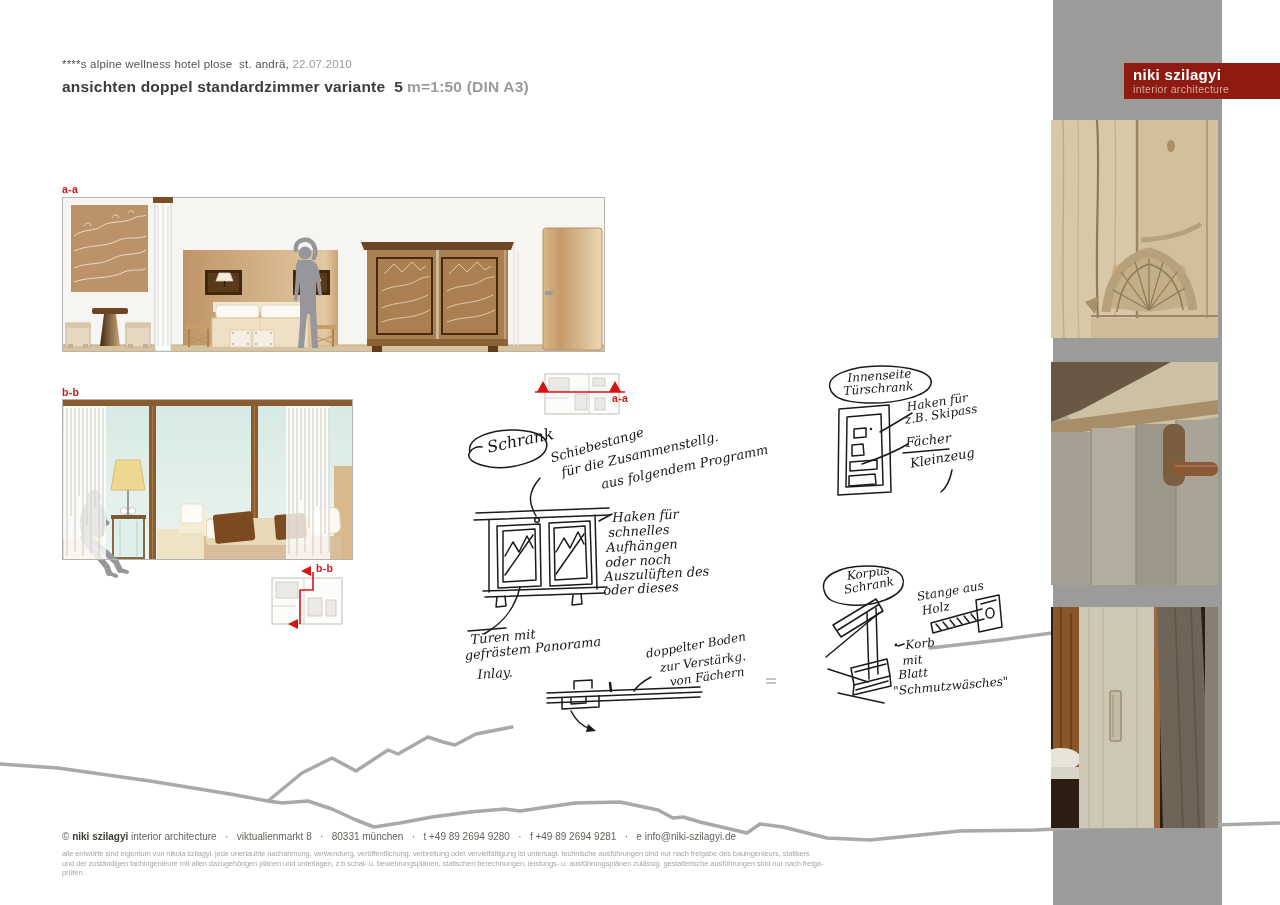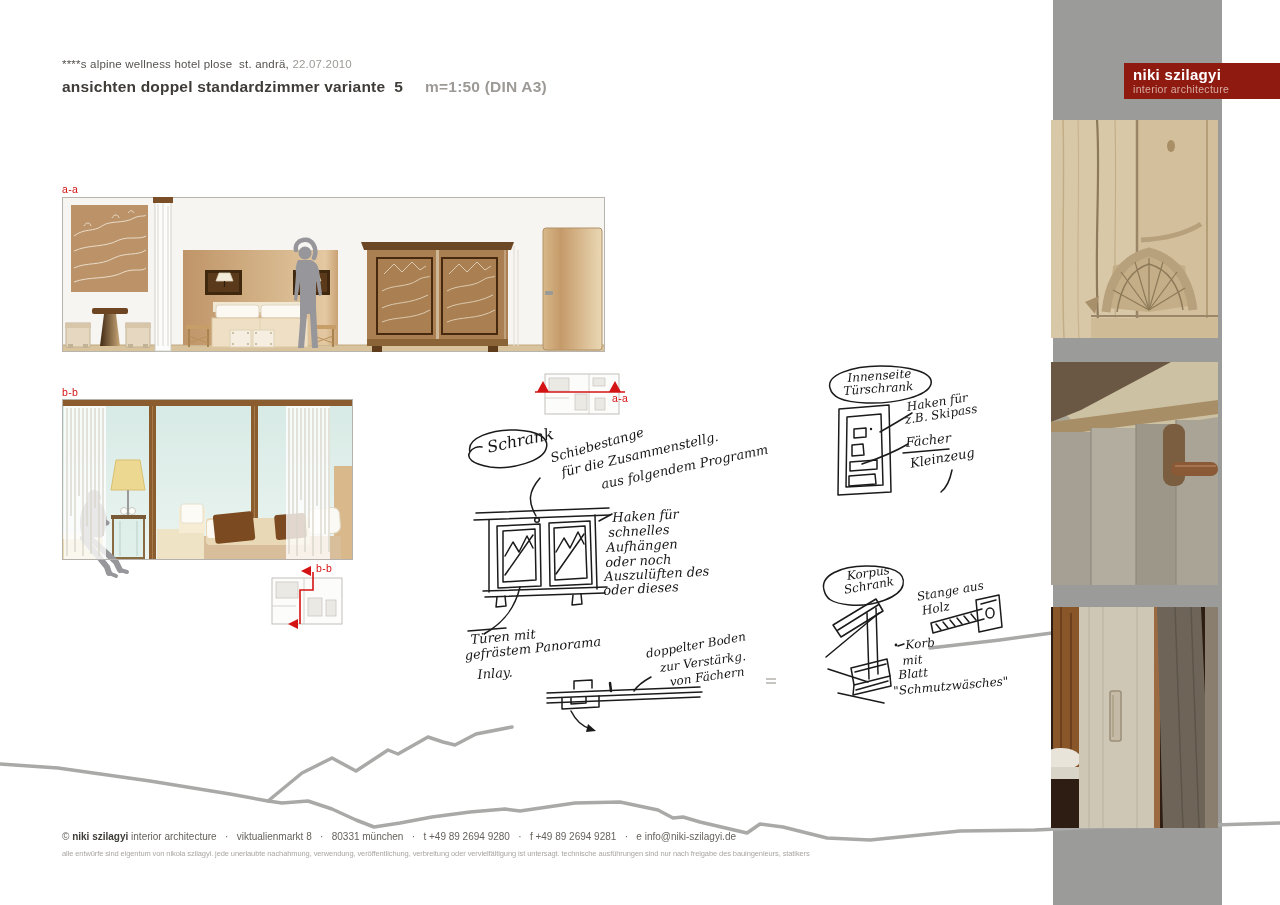--- a/index.html
+++ b/index.html
@@ -4,30 +4,30 @@
 <style>
   html,body{margin:0;padding:0;background:#fff;}
   #sheet{position:relative;width:1280px;height:905px;background:#ffffff;overflow:hidden;
          font-family:"Liberation Sans",sans-serif;}
   .abs{position:absolute;}
   .pre{white-space:pre;text-align:center;}
   
   .proj-line{left:62px;top:58px;font-size:11.5px;color:#55524e;letter-spacing:.2px;}
   .proj-date{color:#9d9a96;}
   .title-line{left:62px;top:78px;font-size:15.5px;font-weight:bold;color:#3f3c38;letter-spacing:.2px;}
-  .title-scale{color:#9d9a96;margin-left:22px;}
+  .title-scale{color:#9d9a96;margin-left:4px;}
   
   .gray-col{left:1053px;top:0;width:169px;height:905px;background:#9b9b99;}
   .logo-box{left:1124px;top:63px;width:156px;height:36px;background:#8e1a10;z-index:6;
             padding:3px 0 0 9px;box-sizing:border-box;}
   .logo-name{display:block;color:#ffffff;font-weight:bold;font-size:15px;letter-spacing:.3px;line-height:17px;}
   .logo-sub{display:block;color:#d8ada3;font-size:10.5px;letter-spacing:.3px;line-height:12px;}
   .photo{left:1051px;width:167px;overflow:hidden;z-index:4;}
   
-  .redlab{color:#d41414;font-weight:normal;font-size:10.5px;z-index:7;letter-spacing:.3px;}
+  .redlab{color:#d41414;font-weight:bold;font-size:10.5px;z-index:7;letter-spacing:.3px;}
   
   .hw{position:absolute;font-family:"DejaVu Serif",serif;font-style:italic;color:#161616;
       white-space:nowrap;transform-origin:left top;z-index:9;font-size:13px;line-height:13px;}
   
   .contact{left:62px;top:831px;font-size:10px;color:#66625d;}
   .contact b{color:#3f3c38;}
   .legal{left:62px;top:849px;font-size:7.5px;line-height:9.6px;color:#aaa7a2;letter-spacing:-.1px;}
   .legal span{display:block;white-space:nowrap;}
   svg{display:block;}
   .lay{position:absolute;inset:0;pointer-events:none;}
@@ -406,15 +406,17 @@
 
   <span class="hw" style="left:905px;top:639px;font-size:12px;transform:rotate(-5deg);">Korb</span>
   <span class="hw" style="left:902px;top:655px;font-size:12px;transform:rotate(-5deg);">mit</span>
   <span class="hw" style="left:898px;top:669px;font-size:12px;transform:rotate(-5deg);">Blatt</span>
   <span class="hw" style="left:893px;top:685px;font-size:12px;transform:rotate(-5deg);">"Schmutzwäsches"</span>
 
   <div class="abs contact pre"><span>© </span><b>niki szilagyi</b><span> interior architecture</span><span>   ·   viktualienmarkt 8   ·   80331 münchen   ·   t +49 89 2694 9280   ·   f +49 89 2694 9281   ·   e info@niki-szilagyi.de</span></div>
 
   <div class="abs legal">
     <span>alle entwürfe sind eigentum von nikola szilagyi. jede unerlaubte nachahmung, verwendung, veröffentlichung, verbreitung oder vervielfältigung ist untersagt. technische ausführungen sind nur nach freigabe des bauingenieurs, statikers</span>
+    <span>und der zuständigen fachingenieure mit allen dazugehörigen plänen und unterlagen, z.b schal- u. bewehrungsplänen, statischen berechnungen, leistungs- u. ausführungsplänen zulässig. gestalterische ausführungen sind nur nach freiga-</span>
+    <span>prüfen.</span>
   </div>
 
 </div>
 
 </body></html>

